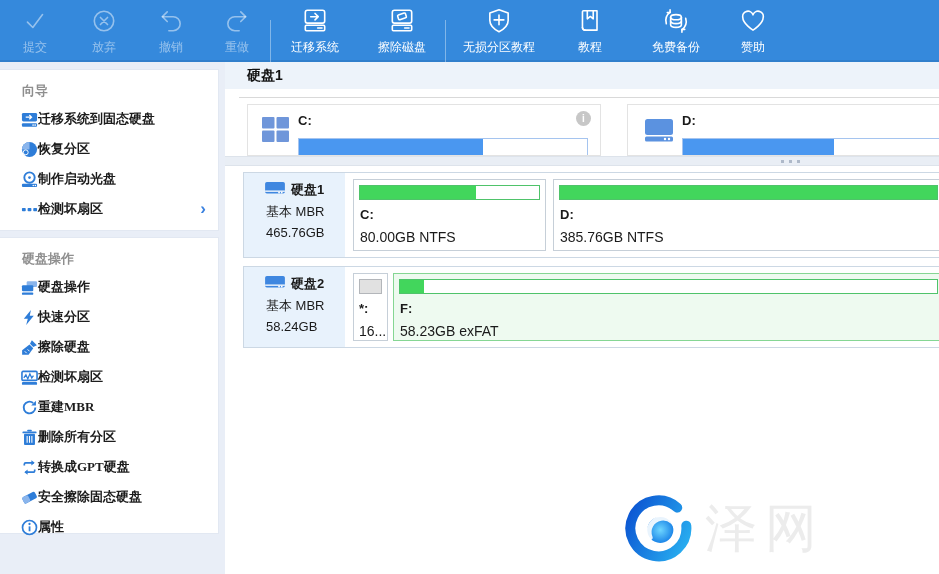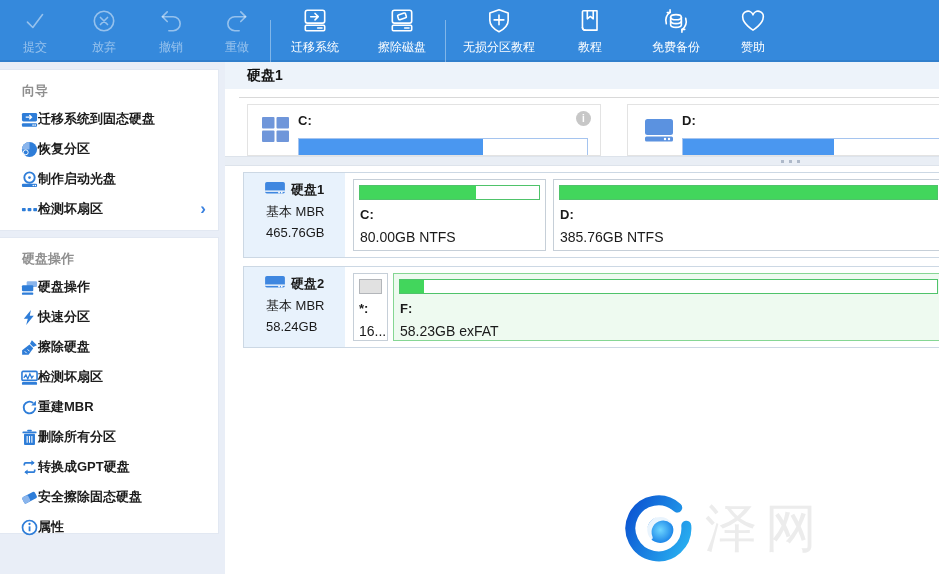--- a/index.html
+++ b/index.html
@@ -26,21 +26,21 @@
   
   .sidebar{
     position:absolute;left:0;top:62px;width:245px;height:512px;
     background:#e9eef7;
   }
   .side-card{
     position:absolute;left:0;width:218px;background:#ffffff;
     box-shadow:0 0 0 1px #e2e8f2;box-sizing:border-box;
   }
   .side-card.wizard{top:8px;height:160px;}
-  .side-card.diskops{top:176px;height:295px;}
+  .side-card.diskops{top:176px;height:295px;font-family:Liberation Serif, serif;}
   .side-header{
     padding:12px 0 4px 22px;font-size:13px;font-weight:bold;color:#8f8f8f;
   }
   .side-item{
     height:30px;display:flex;align-items:center;gap:0;
     padding-left:21px;font-size:13px;font-weight:600;color:#1c1c1c;
     cursor:pointer;position:relative;
   }
   .side-item svg{flex:0 0 auto;}
   .side-chevron{

